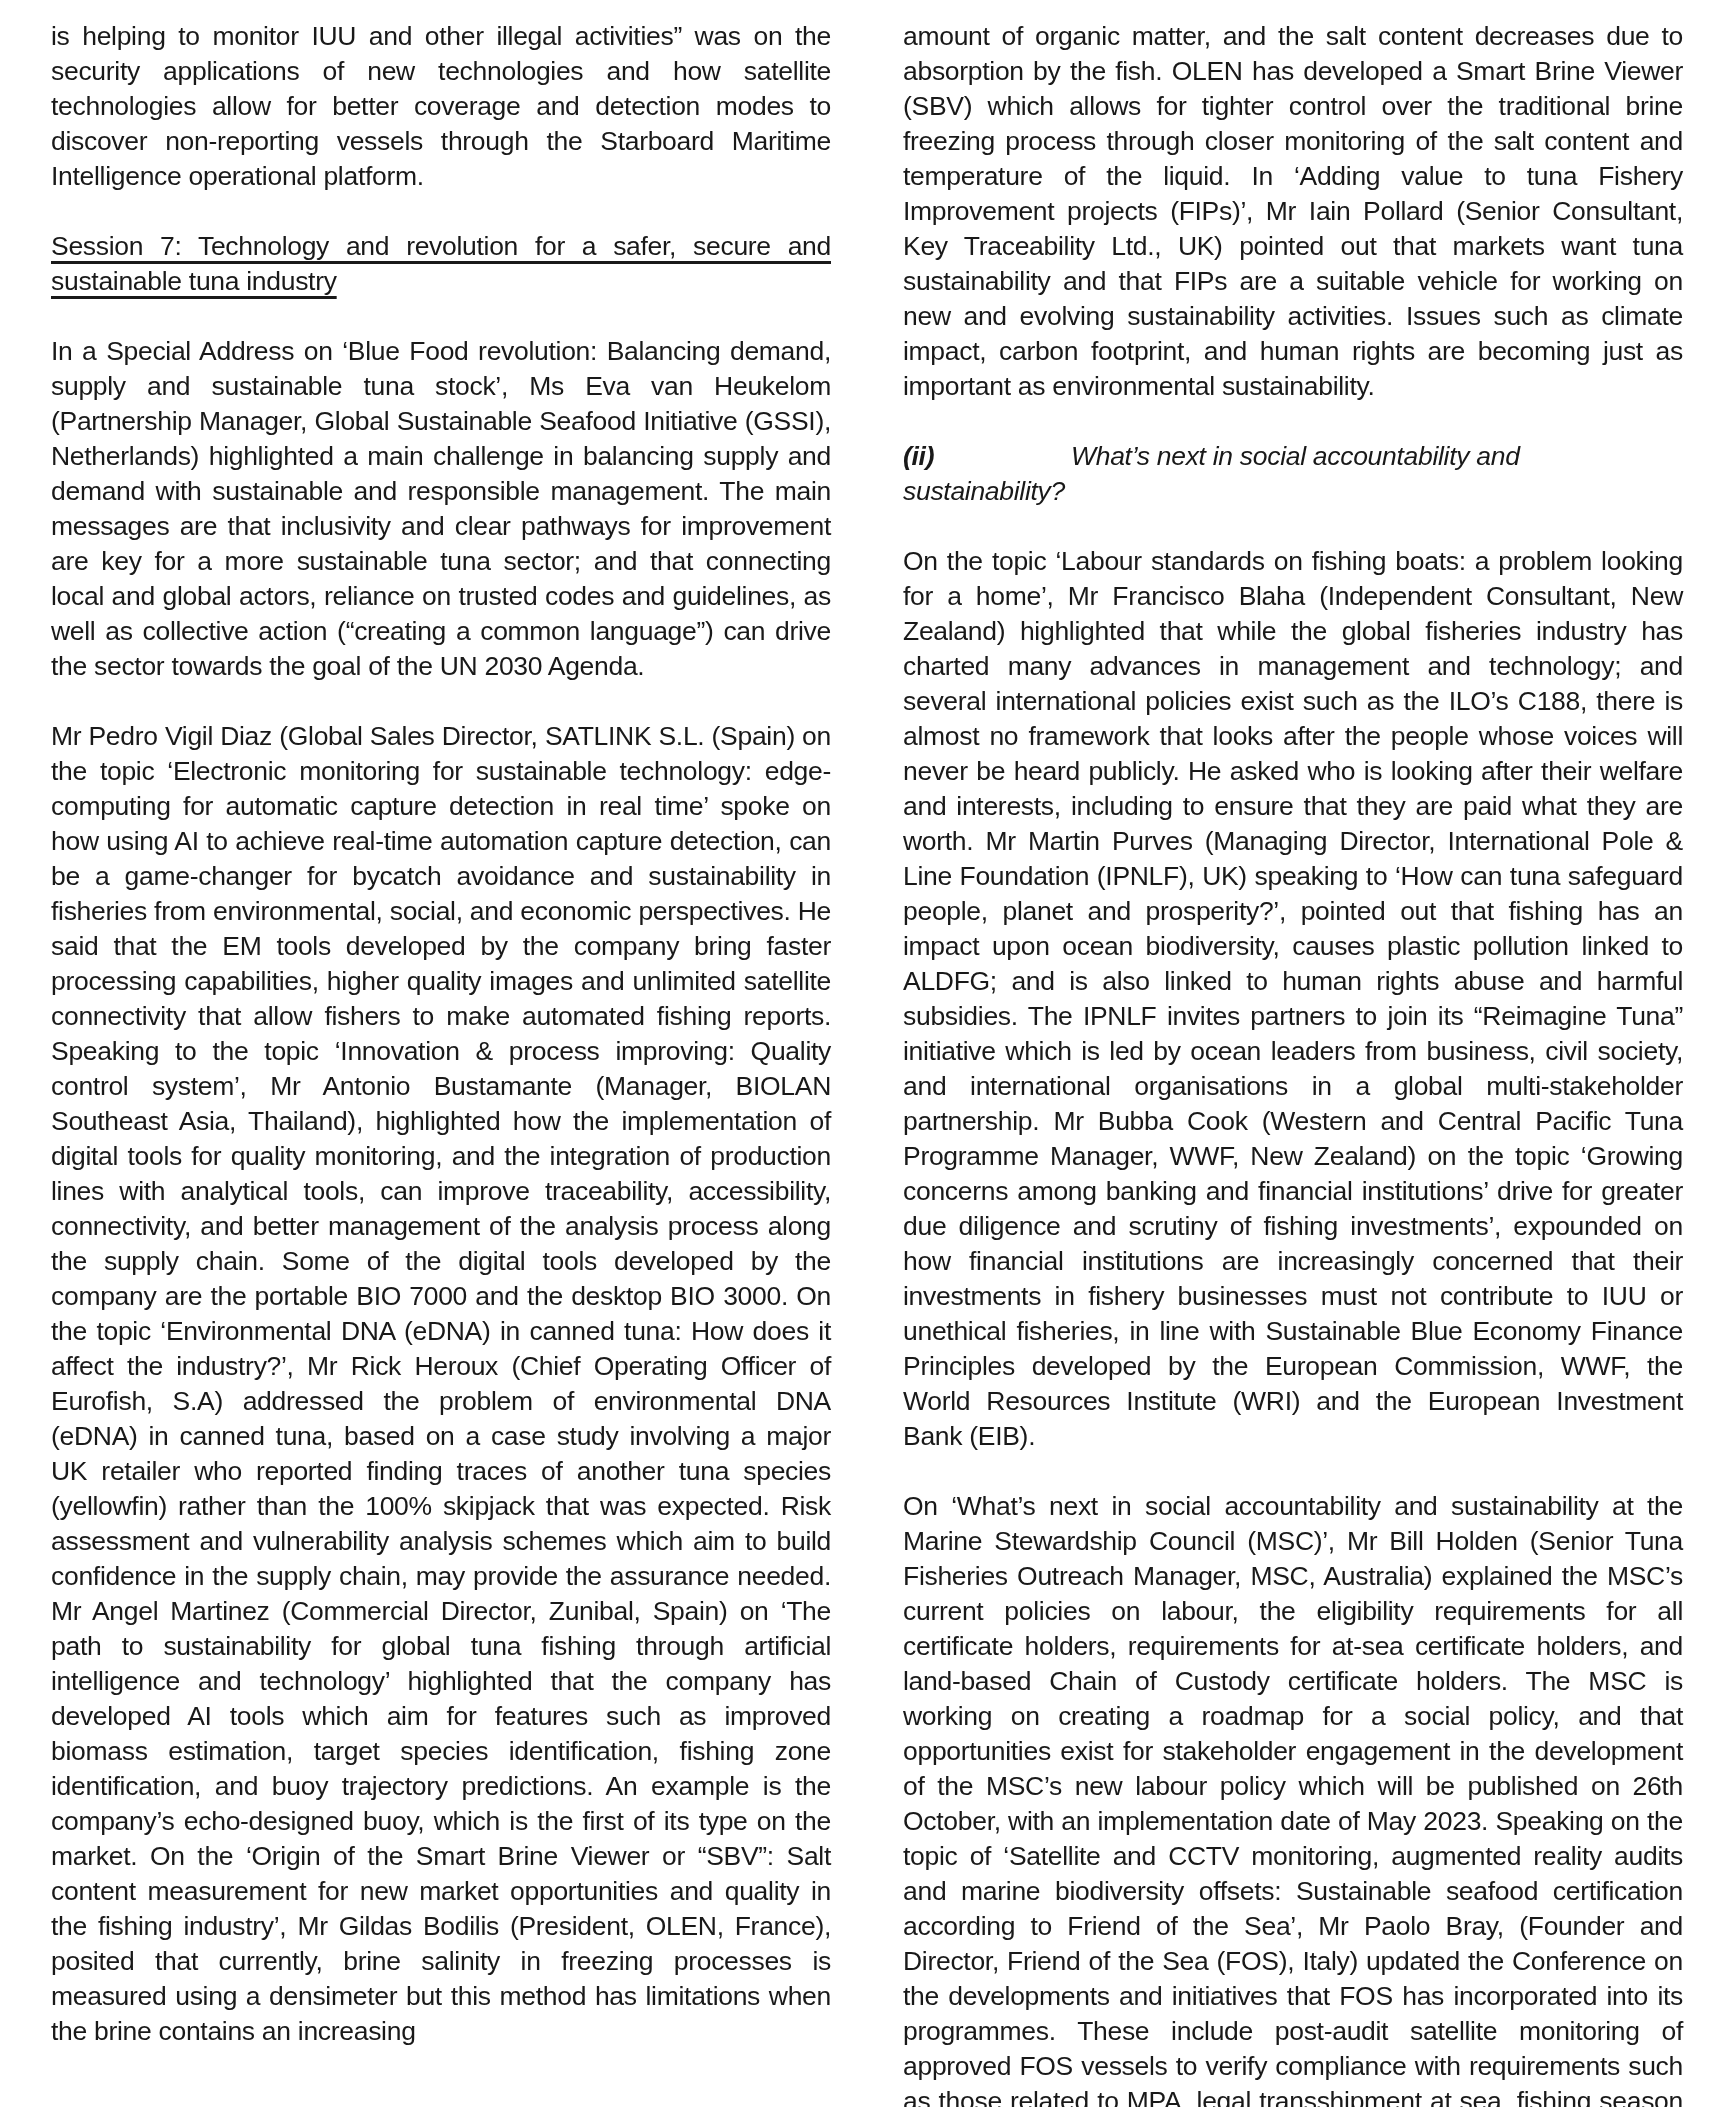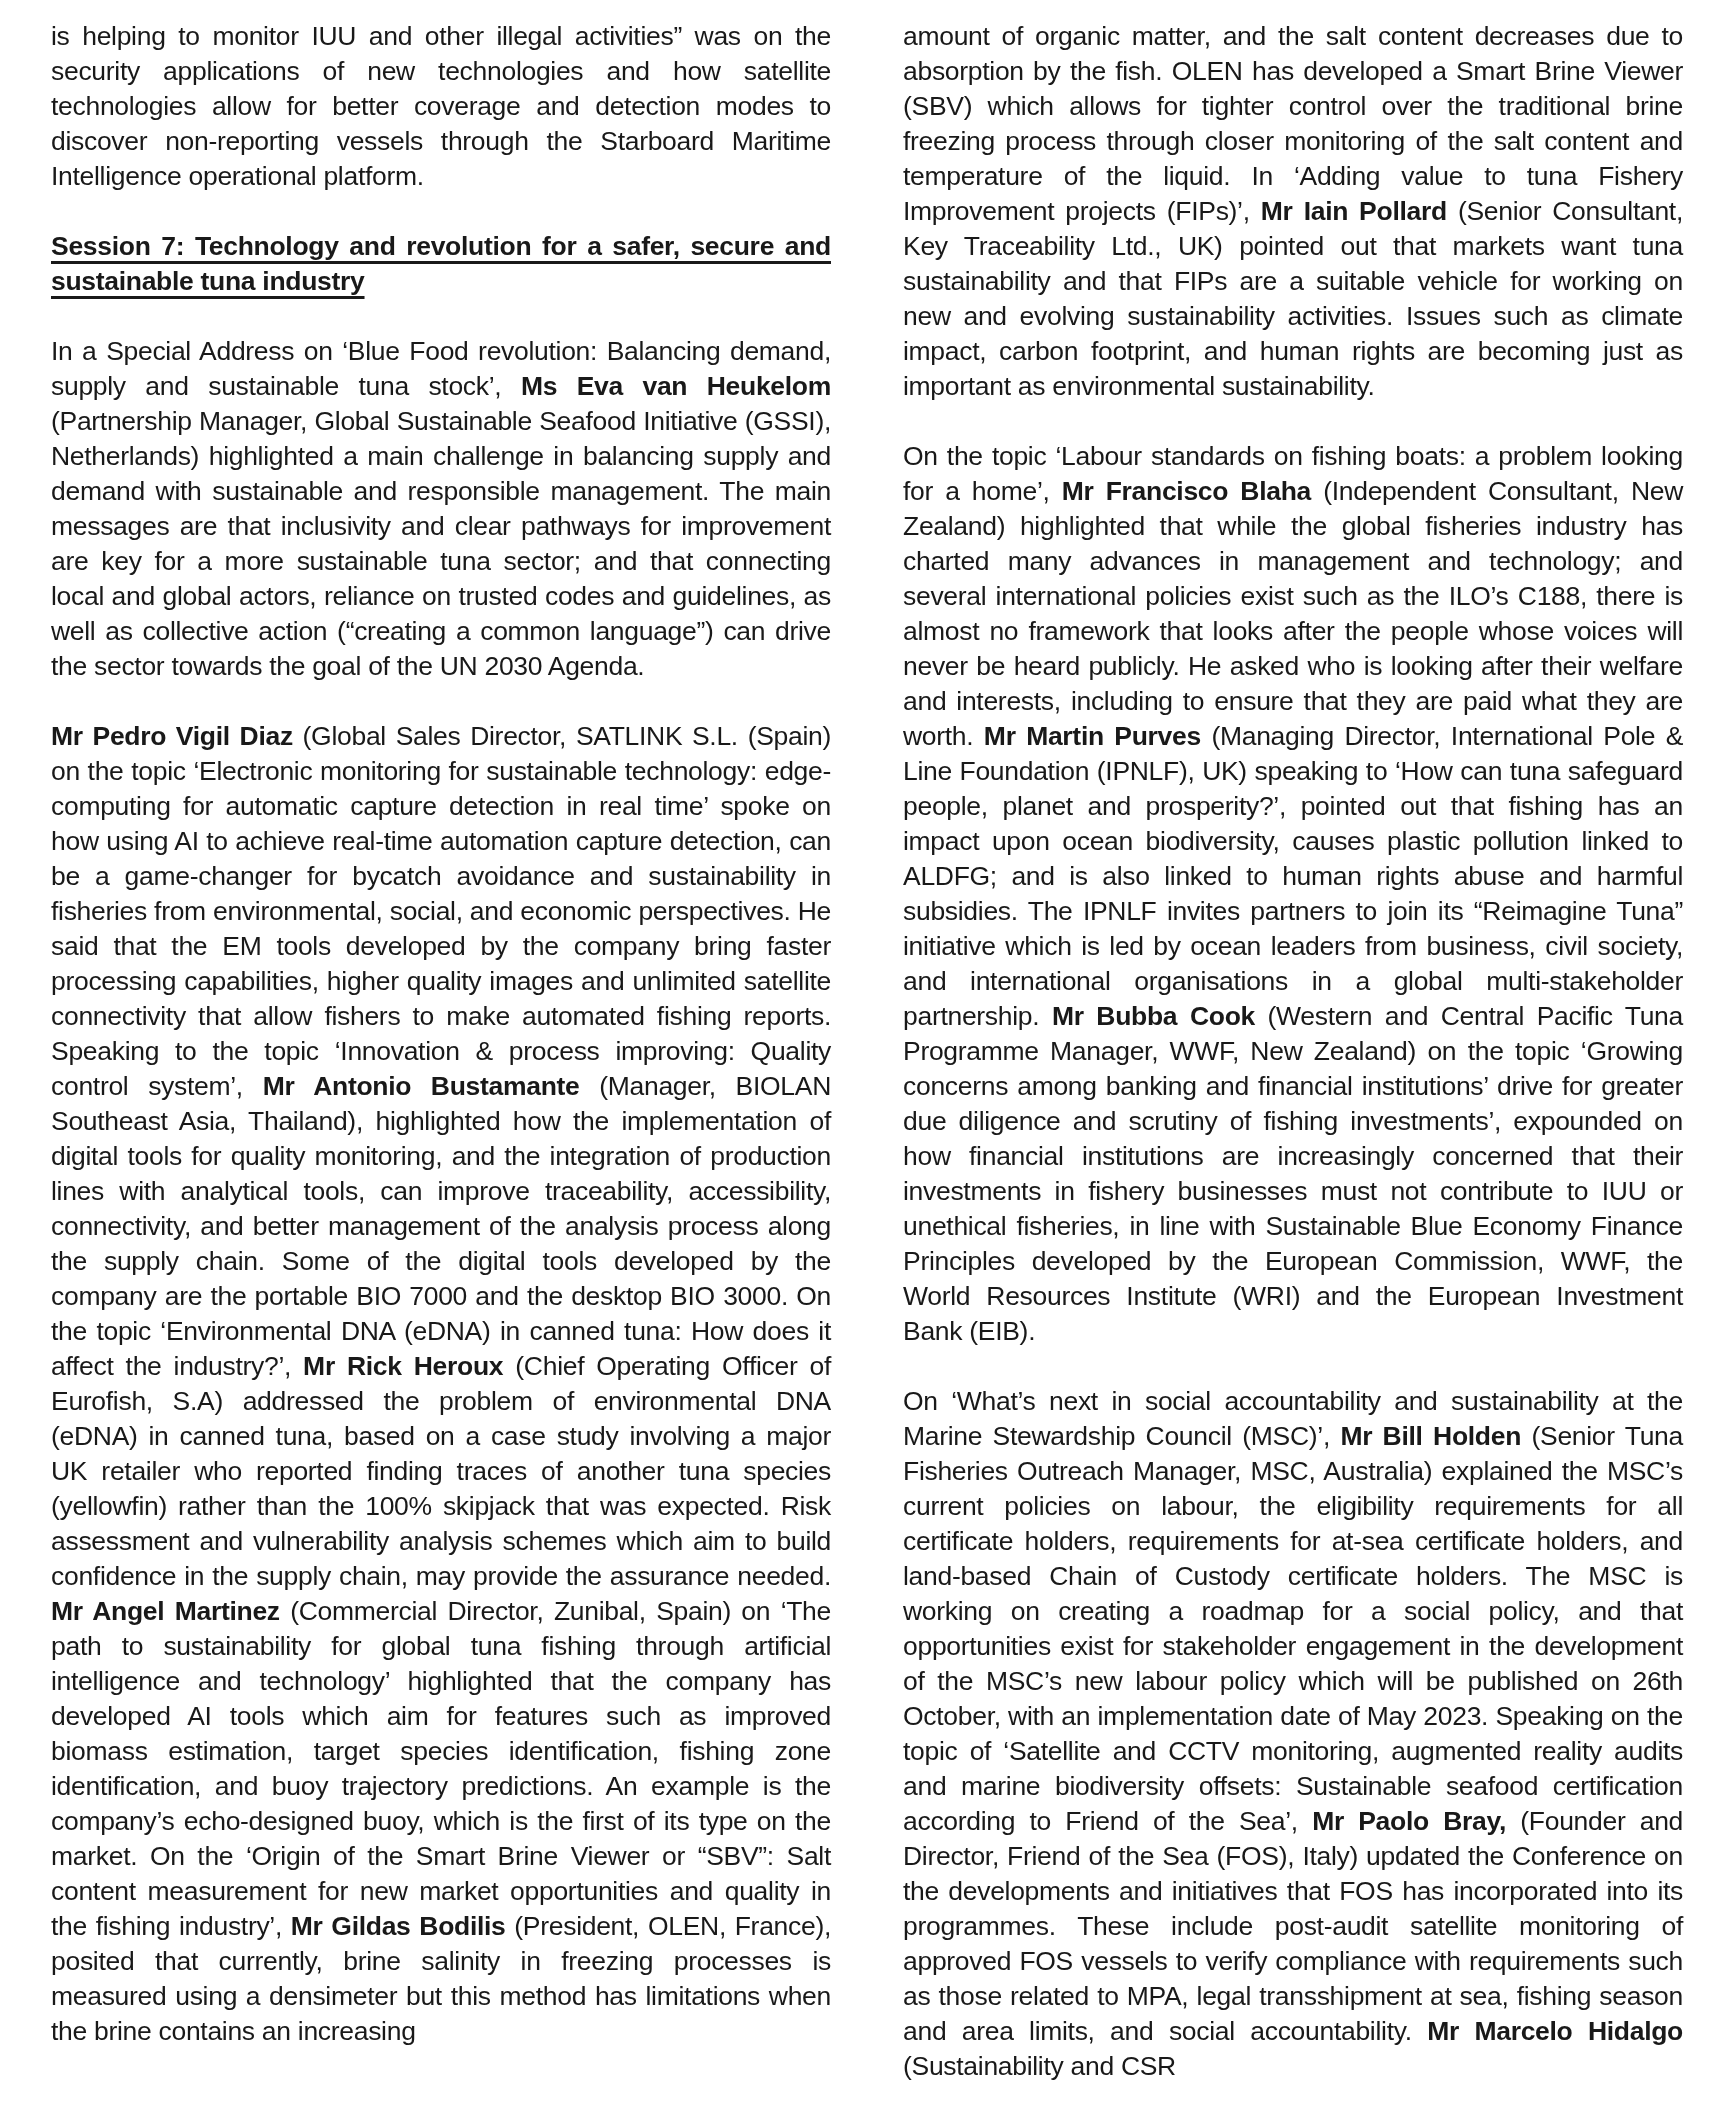--- a/index.html
+++ b/index.html
@@ -46,32 +46,33 @@
   }
   .subheading {
     font-weight: bold;
     font-style: italic;
     text-align: left;
   }
   .subheading .tab-label {
     display: inline-block;
     width: 168px;
   }
-  .bold { font-weight: bold; }
+  .bold { font-weight: normal; }
   .italic { font-style: italic; }
 </style>
 </head>
 <body>
 
 <div class="page">
     <div class="column">
       <div class="block paragraph"><span>is helping to monitor IUU and other illegal activities” was on the security applications of new technologies and how satellite technologies allow for better coverage and detection modes to discover non-reporting vessels through the Starboard Maritime Intelligence operational platform.</span></div>
       <div class="block section-heading"><span class="bold underline">Session 7: Technology and revolution for a safer, secure and sustainable tuna industry</span></div>
       <div class="block paragraph"><span>In a Special Address on ‘Blue Food revolution: Balancing demand, supply and sustainable tuna stock’, </span><span class="bold">Ms Eva van Heukelom</span><span> (Partnership Manager, Global Sustainable Seafood Initiative (GSSI), Netherlands) highlighted a main challenge in balancing supply and demand with sustainable and responsible management. The main messages are that inclusivity and clear pathways for improvement are key for a more sustainable tuna sector; and that connecting local and global actors, reliance on trusted codes and guidelines, as well as collective action (“creating a common language”) can drive the sector towards the goal of the UN 2030 Agenda.</span></div>
       <div class="block paragraph"><span class="bold">Mr Pedro Vigil Diaz</span><span> (Global Sales Director, SATLINK S.L. (Spain) on the topic ‘Electronic monitoring for sustainable technology: edge-computing for automatic capture detection in real time’ spoke on how using AI to achieve real-time automation capture detection, can be a game-changer for bycatch avoidance and sustainability in fisheries from environmental, social, and economic perspectives. He said that the EM tools developed by the company bring faster processing capabilities, higher quality images and unlimited satellite connectivity that allow fishers to make automated fishing reports. Speaking to the topic ‘Innovation &amp; process improving: Quality control system’, </span><span class="bold">Mr Antonio Bustamante</span><span> (Manager, BIOLAN Southeast Asia, Thailand), highlighted how the implementation of digital tools for quality monitoring, and the integration of production lines with analytical tools, can improve traceability, accessibility, connectivity, and better management of the analysis process along the supply chain. Some of the digital tools developed by the company are the portable BIO 7000 and the desktop BIO 3000. On the topic ‘Environmental DNA (eDNA) in canned tuna: How does it affect the industry?’, </span><span class="bold">Mr Rick Heroux</span><span> (Chief Operating Officer of Eurofish, S.A) addressed the problem of environmental DNA (eDNA) in canned tuna, based on a case study involving a major UK retailer who reported finding traces of another tuna species (yellowfin) rather than the 100% skipjack that was expected. Risk assessment and vulnerability analysis schemes which aim to build confidence in the supply chain, may provide the assurance needed. </span><span class="bold">Mr Angel Martinez</span><span> (Commercial Director, Zunibal, Spain) on ‘The path to sustainability for global tuna fishing through artificial intelligence and technology’ highlighted that the company has developed AI tools which aim for features such as improved biomass estimation, target species identification, fishing zone identification, and buoy trajectory predictions. An example is the company’s echo-designed buoy, which is the first of its type on the market.  On the ‘Origin of the Smart Brine Viewer or “SBV”: Salt content measurement for new market opportunities and quality in the fishing industry’, </span><span class="bold">Mr Gildas Bodilis</span><span> (President, OLEN, France), posited that currently, brine salinity in freezing processes is measured using a densimeter but this method has limitations when the brine contains an increasing</span></div>
     </div>
     <div class="column">
       <div class="block paragraph"><span>amount of organic matter, and the salt content decreases due to absorption by the fish. OLEN has developed a Smart Brine Viewer (SBV) which allows for tighter control over the traditional brine freezing process through closer monitoring of the salt content and temperature of the liquid. In ‘Adding value to tuna Fishery Improvement projects (FIPs)’, </span><span class="bold">Mr Iain Pollard</span><span> (Senior Consultant, Key Traceability Ltd., UK) pointed out that markets want tuna sustainability and that FIPs are a suitable vehicle for working on new and evolving sustainability activities. Issues such as climate impact, carbon footprint, and human rights are becoming just as important as environmental sustainability.</span></div>
+      <div class="block subheading"><span class="tab-label">(ii)</span><span class="bold italic">What’s next in social accountability and sustainability?</span></div>
       <div class="block paragraph"><span>On the topic ‘Labour standards on fishing boats: a problem looking for a home’, </span><span class="bold">Mr Francisco Blaha</span><span> (Independent Consultant, New Zealand) highlighted that while the global fisheries industry has charted many advances in management and technology; and several international policies exist such as the ILO’s C188, there is almost no framework that looks after the people whose voices will never be heard publicly. He asked who is looking after their welfare and interests, including to ensure that they are paid what they are worth. </span><span class="bold">Mr Martin Purves</span><span> (Managing Director, International Pole &amp; Line Foundation (IPNLF), UK) speaking to ‘How can tuna safeguard people, planet and prosperity?’,  pointed out that fishing has an impact upon ocean biodiversity, causes plastic pollution linked to ALDFG; and is also linked to human rights abuse and harmful subsidies. The IPNLF invites partners to join its “Reimagine Tuna” initiative which is led by ocean leaders from business, civil society, and international organisations in a global multi-stakeholder partnership. </span><span class="bold">Mr Bubba Cook</span><span> (Western and Central Pacific Tuna Programme Manager, WWF, New Zealand) on the topic ‘Growing concerns among banking and financial institutions’ drive for greater due diligence and scrutiny of fishing investments’, expounded on how financial institutions are increasingly concerned that their investments in fishery businesses must not contribute to IUU or unethical fisheries, in  line with Sustainable Blue Economy Finance Principles developed by the European Commission, WWF, the World Resources Institute (WRI) and the European Investment Bank (EIB).</span></div>
       <div class="block paragraph"><span>On ‘What’s next in social accountability and sustainability at the Marine Stewardship Council (MSC)’, </span><span class="bold">Mr Bill Holden</span><span> (Senior Tuna Fisheries Outreach Manager, MSC, Australia) explained the MSC’s current policies on labour, the eligibility requirements for all certificate holders, requirements for at-sea certificate holders, and land-based Chain of Custody certificate holders. The MSC is working on creating a roadmap for a social policy, and that opportunities exist for stakeholder engagement in the development of the MSC’s new labour policy which will be published on 26th October, with an implementation date of May 2023. Speaking on the topic of ‘Satellite and CCTV monitoring, augmented reality audits and marine biodiversity offsets: Sustainable seafood certification according to Friend of the Sea’, </span><span class="bold">Mr Paolo Bray,</span><span> (Founder and Director, Friend of the Sea (FOS), Italy) updated the Conference on the developments and initiatives that FOS has incorporated into its programmes. These include post-audit satellite monitoring of approved FOS vessels to verify compliance with requirements such as those related to MPA, legal transshipment at sea, fishing season and area limits, and social accountability. </span><span class="bold">Mr Marcelo Hidalgo</span><span> (Sustainability and CSR</span></div>
     </div>
   </div>
 
 
 </body></html>

